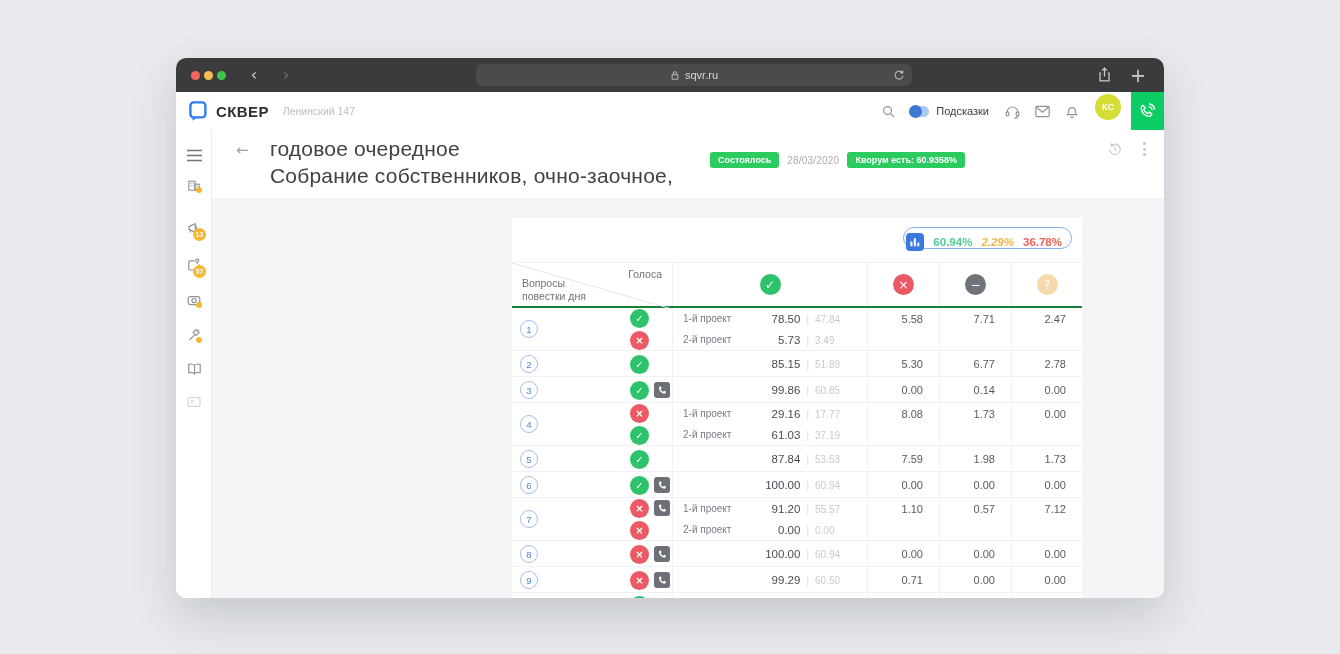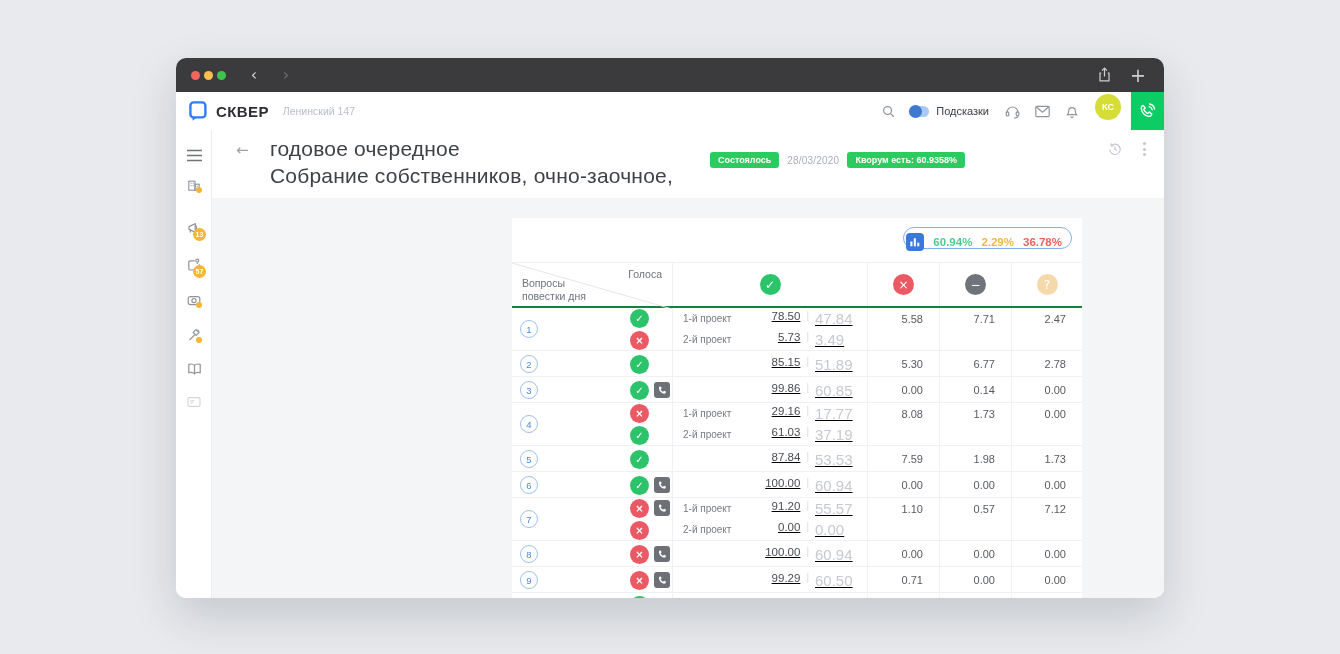--- a/index.html
+++ b/index.html
@@ -58,21 +58,21 @@
   .tabs{position:absolute;left:154px;top:19px;width:146px;background:#f7f8f9;}
   .tab{height:24px;display:flex;align-items:center;padding-left:13px;font-size:11.5px;color:#c6cbd2;cursor:pointer;position:relative;}
   .tab.active{background:#fff;color:#24262b;font-weight:bold;}
   .tab.active::before{content:"";position:absolute;left:0;top:2px;bottom:2px;width:5px;background:var(--accent-blue);}
   .tab.active span{padding-left:5px;}
   
   .card{position:absolute;left:300px;top:20px;width:570px;height:380px;background:#fff;overflow:hidden;}
   .stats-pill{position:absolute;right:10px;top:9px;height:22px;border:1px solid #85b1e8;border-radius:12px;display:flex;align-items:center;gap:9px;padding:8px 9px 0 2px;cursor:pointer;background:#fff;}
   .stats-pill .chart-ic{width:18px;height:18px;border-radius:4px;background:#3a77df;display:flex;align-items:center;justify-content:center;}
   .stats-pill b{font-size:11.5px;font-weight:bold;}
-  .sp-green{color:var(--stat-green);} .sp-yellow{color:var(--stat-yellow);} .sp-red{color:var(--stat-red);}
+  .sp-green{color:var(--stat-green);} .sp-yellow{color:var(--stat-yellow);font-style:italic;} .sp-red{color:var(--stat-red);}
   .rtable{position:absolute;left:0;top:44px;width:570px;}
   .thead{display:grid;grid-template-columns:160px 195px 72px 72px 71px;height:46px;border-top:1px solid #f0f1f4;border-bottom:2px solid #15803d;}
   .th{display:flex;align-items:center;justify-content:center;border-left:1px solid #f0f1f4;}
   .th-corner{position:relative;border-left:none;}
   .th-corner svg{position:absolute;left:0;top:0;}
   .corner-votes{position:absolute;right:10px;top:5px;font-size:10.5px;color:#6d727a;}
   .corner-agenda{position:absolute;left:10px;bottom:4px;font-size:10.5px;color:#6d727a;line-height:1.18;}
   .cicon{border-radius:50%;color:#fff;display:flex;align-items:center;justify-content:center;font-family:"DejaVu Sans",sans-serif;}
   .cicon.hdr{width:21px;height:21px;font-size:12px;}
   .cicon.check{background:var(--check-green);} .cicon.cross{background:var(--cross-red);}
@@ -84,39 +84,54 @@
   .qnum{width:18px;height:18px;border:1px solid #9fc0ea;border-radius:50%;color:#4f86d6;font-size:9.5px;display:flex;align-items:center;justify-content:center;flex:none;}
   .stack{margin-left:92px;display:flex;flex-direction:column;justify-content:center;gap:3px;}
   .icoline{display:flex;align-items:center;gap:5px;height:19px;}
   .vicon{width:19px;height:19px;border-radius:50%;color:#fff;font-size:10px;font-weight:bold;display:flex;align-items:center;justify-content:center;font-family:"DejaVu Sans",sans-serif;flex:none;}
   .vicon.check{background:var(--check-green);} .vicon.cross{background:var(--cross-red);}
   .manual{width:16px;height:16px;border-radius:3px;background:#6d7076;display:flex;align-items:center;justify-content:center;flex:none;}
   .c2{display:flex;flex-direction:column;justify-content:center;}
   .valline{display:flex;align-items:center;height:21px;padding:0 10px;}
   .valline.single{height:26px;}
   .plabel{font-size:10px;color:#767b83;}
-  .vals{margin-left:auto;display:flex;align-items:flex-start;text-decoration:underline;}
+  .vals{margin-left:auto;display:flex;align-items:flex-end;}
   .vmain{min-width:52px;text-align:right;font-size:11.5px;color:#484c53;}
   .pipe{color:#d9dce0;font-size:10px;padding:0 6px;}
-  .vsub{width:42px;text-align:left;font-size:15px;color:#c6cad0;}
+  .vsub{width:42px;text-align:left;font-size:10px;color:#c6cad0;}
   .cnum{display:flex;align-items:center;justify-content:flex-end;padding-right:16px;font-size:11px;color:#565a61;}
   .dbl .cnum{align-items:flex-start;padding-top:5px;}
   svg{display:block;}
 </style>
 </head>
 <body>
 
 <div class="window">
 
   <div class="chrome">
     <span class="tl r"></span>
     <span class="tl y"></span>
     <span class="tl g"></span>
     <span class="nav-chev" style="left:66px">‹</span>
     <span class="nav-chev fwd" style="left:98px">›</span>
+    <div class="urlbar">
+      <span>
+        <svg width="10" height="11" viewBox="0 0 12 13" fill="none" stroke="#b9b9bb" stroke-width="1.3">
+            <rect x="2.5" y="5.5" width="7" height="5.5" rx="1"></rect>
+            <path d="M4 5.5V4a2 2 0 0 1 4 0v1.5"></path>
+          </svg>
+      </span>
+      <span>sqvr.ru</span>
+      <span class="url-reload">
+        <svg width="13" height="13" viewBox="0 0 14 14" fill="none" stroke="#b9b9bb" stroke-width="1.2">
+            <path d="M11.2 5.2A4.3 4.3 0 1 0 11.9 8.6"></path>
+            <path d="M11.6 2.4v2.9H8.7"></path>
+          </svg>
+      </span>
+    </div>
     <div class="chrome-right">
       <span class="chrome-btn">
         <svg width="15" height="16" viewBox="0 0 16 17" fill="none" stroke="#cfcfd1" stroke-width="1.3">
             <path d="M8 1.5v8.5"></path>
             <path d="M5.3 3.8 8 1.2l2.7 2.6"></path>
             <path d="M4.5 6.5H3.2v8.3h9.6V6.5h-1.3"></path>
           </svg>
       </span>
       <span class="plus">+</span>
     </div>

